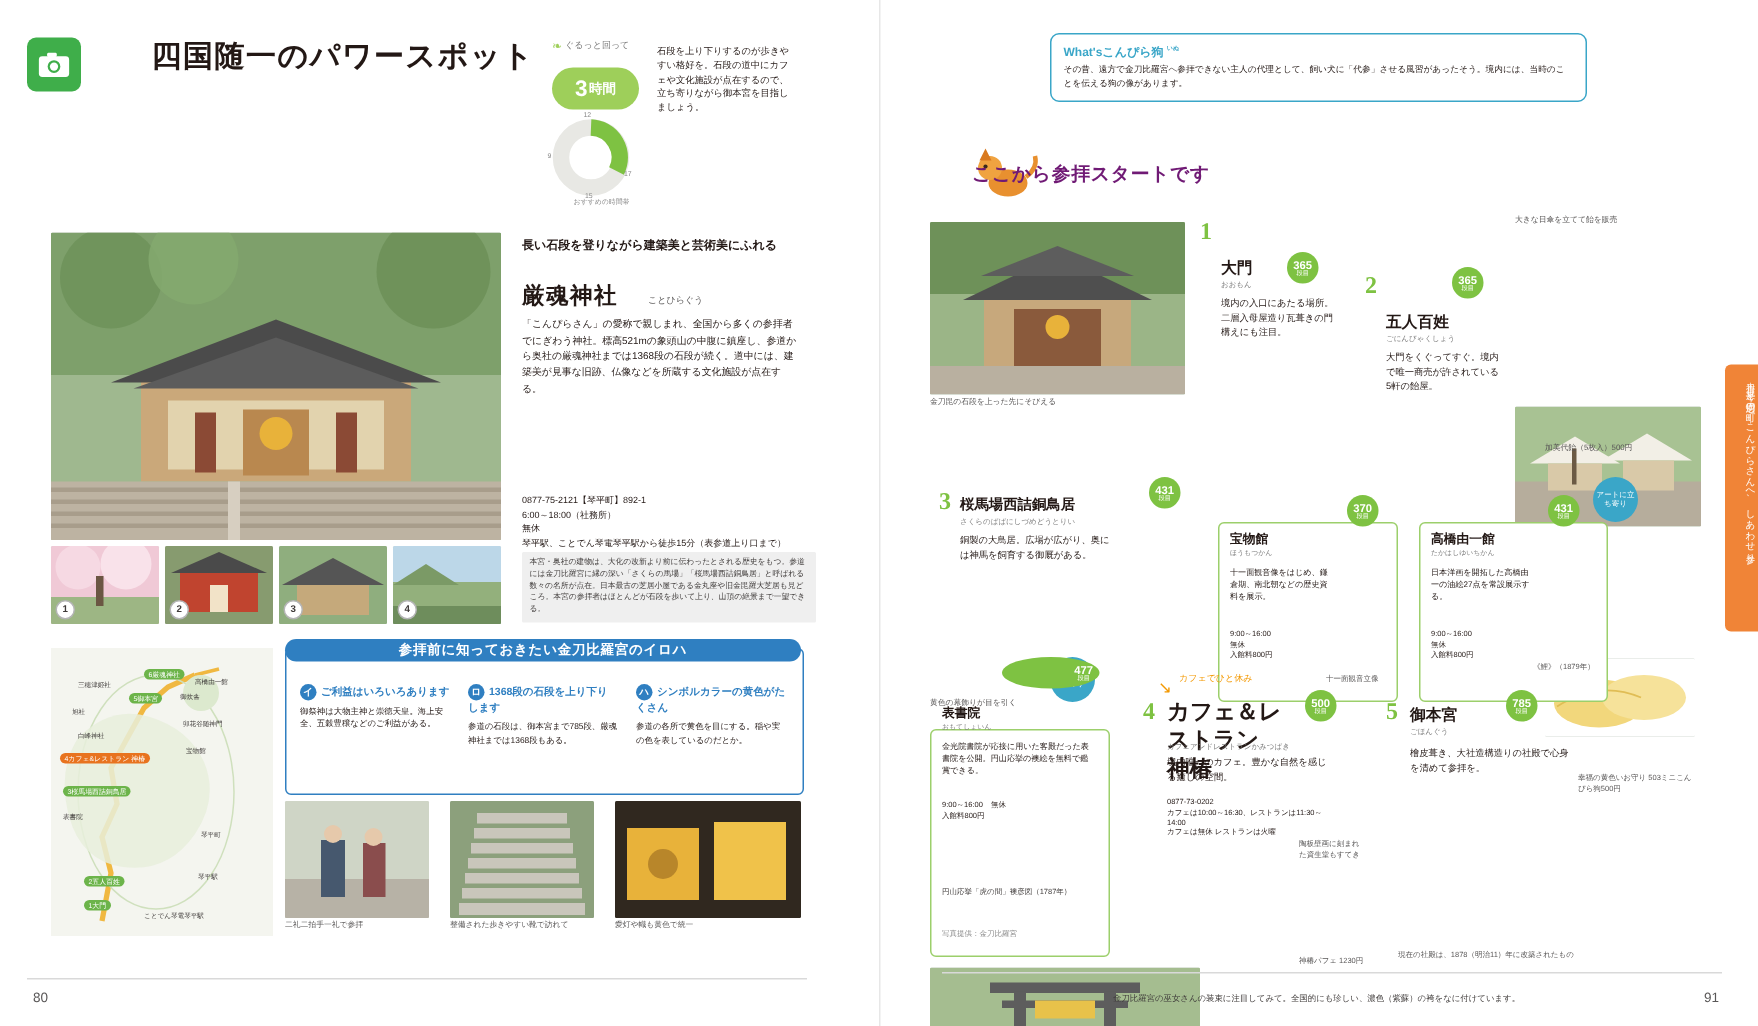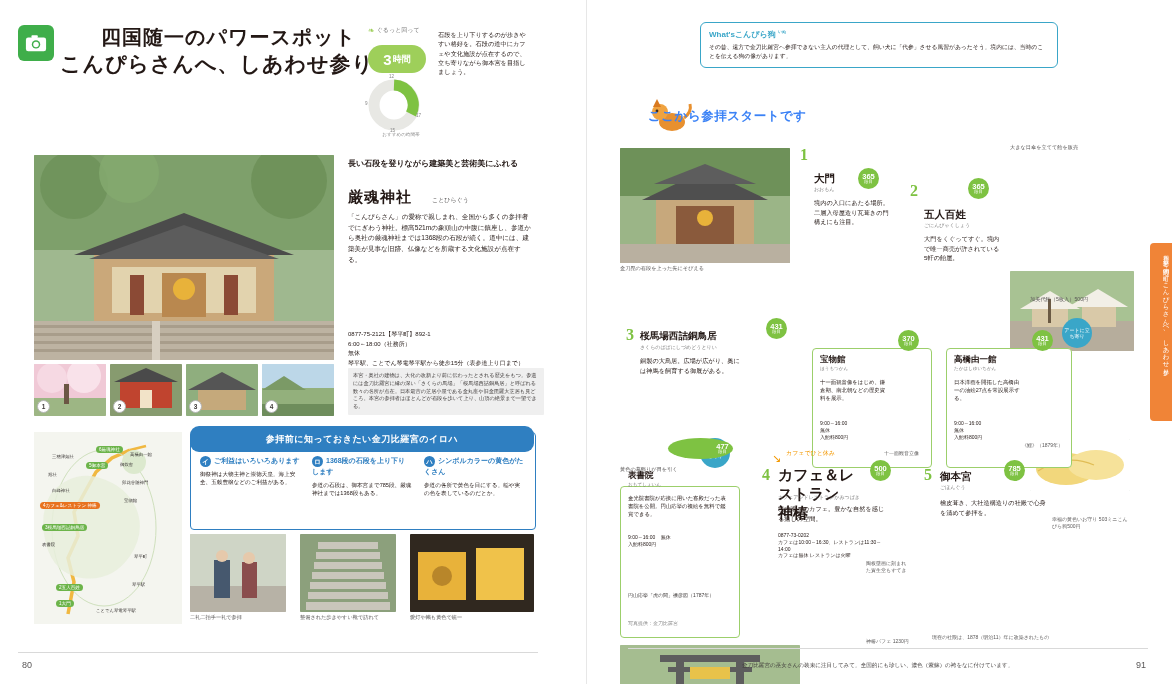--- a/index.html
+++ b/index.html
@@ -57,37 +57,37 @@
   .desc{position:absolute;left:348px;top:212px;width:186px;font-size:6.6px;line-height:1.62;}
   .infoblock{position:absolute;left:348px;top:330px;width:186px;font-size:6px;line-height:1.6;}
   .greybox{position:absolute;left:348px;top:368px;width:186px;background:#efefef;padding:4px 5px;font-size:5.2px;line-height:1.5;color:#3e3a39;border-radius:1px;}
   
   .mapbox{position:absolute;left:34px;top:432px;width:148px;height:192px;background:#f3f4ef;border-radius:2px;}
   .maplabel{position:absolute;font-size:4.4px;color:#3e3a39;}
   .mapnum{position:absolute;border-radius:8px;color:#fff;font-size:4.6px;padding:1px 3px;white-space:nowrap;}
   
   .iroha{position:absolute;left:190px;top:432px;width:344px;height:96px;border:1px solid #2f7fc1;border-radius:4px;background:#fff;}
   .iroha-title{
-    position:absolute;left:190px;top:426px;width:344px;height:26px;background:#2f7fc1;border-radius:9px;
+    position:absolute;left:190px;top:426px;width:344px;height:15px;background:#2f7fc1;border-radius:9px;
     color:#fff;font-size:9px;font-weight:bold;display:flex;align-items:center;justify-content:center;letter-spacing:.5px;
   }
   .iroha-col{position:absolute;top:456px;width:100px;font-size:5.6px;line-height:1.5;}
   .ir-head{font-size:7px;font-weight:bold;color:#2f7fc1;margin-bottom:3px;}
   .ir-badge{display:inline-block;width:11px;height:11px;border-radius:50%;background:#2f7fc1;color:#fff;
      text-align:center;line-height:11px;font-size:6.4px;margin-right:3px;vertical-align:middle;}
   .bphoto{position:absolute;top:534px;}
   .pagenum-l{position:absolute;left:22px;top:660px;font-size:9px;color:#595757;}
   .pagenum-r{position:absolute;left:1136px;top:660px;font-size:9px;color:#595757;text-align:center;}
   .rule-l{position:absolute;left:18px;top:652px;width:520px;height:1px;background:#d9d9d9;}
   .rule-r{position:absolute;left:628px;top:648px;width:520px;height:1px;background:#d9d9d9;}
   
   .whats-box{position:absolute;left:700px;top:22px;width:340px;border:1px solid #3aa6c8;border-radius:6px;background:#fff;padding:6px 8px;}
   .whats-title{font-size:8px;font-weight:bold;color:#3aa6c8;}
   .whats-txt{font-size:5.8px;line-height:1.55;margin-top:3px;color:#231815;}
-  .start-title{position:absolute;left:648px;top:108px;font-size:12.5px;font-weight:bold;color:#3b82f6;letter-spacing:.5px;}
+  .start-title{position:absolute;left:648px;top:108px;font-size:12.5px;font-weight:bold;color:#701a75;letter-spacing:.5px;}
   .step-no{position:absolute;font-size:16px;font-weight:bold;color:#7ec242;font-family:"Liberation Serif",serif;}
   .step-name{position:absolute;font-size:10.5px;font-weight:bold;color:#231815;}
   .step-kana{position:absolute;font-size:5px;color:#7d7d7d;}
   .step-txt{position:absolute;font-size:6.2px;line-height:1.55;}
   .stair-badge{
     position:absolute;width:21px;height:21px;border-radius:50%;background:#7ec242;color:#fff;
     display:flex;flex-direction:column;align-items:center;justify-content:center;line-height:1;
   }
   .stair-badge b{font-size:7.5px;}
   .stair-badge span{font-size:4.2px;}
@@ -118,21 +118,20 @@
 
   <div class="header-icon">
     <svg viewBox="0 0 24 20" xmlns="http://www.w3.org/2000/svg">
       <rect x="1" y="4" width="22" height="15" rx="2.5" fill="#fff"></rect>
       <rect x="7" y="1.5" width="7" height="3" rx="1" fill="#fff"></rect>
       <circle cx="12" cy="11.5" r="4.6" fill="#3fae4a"></circle>
       <circle cx="12" cy="11.5" r="3" fill="#fff"></circle>
     </svg>
   </div>
   <div class="title1">四国随一のパワースポット</div>
-  <div class="title2">こんぴらさんへ、しあわせ参り</div>
 
   <div class="timebox">
     <div style="display:flex;align-items:center;gap:2px;">
       <span style="color:#9ecf5a;font-size:8px;">❧</span>
       <span class="tb-top">ぐるっと回って</span>
     </div>
     <div class="clock-badge">
       <span>3</span>
       <span class="unit">時間</span>
     </div>

